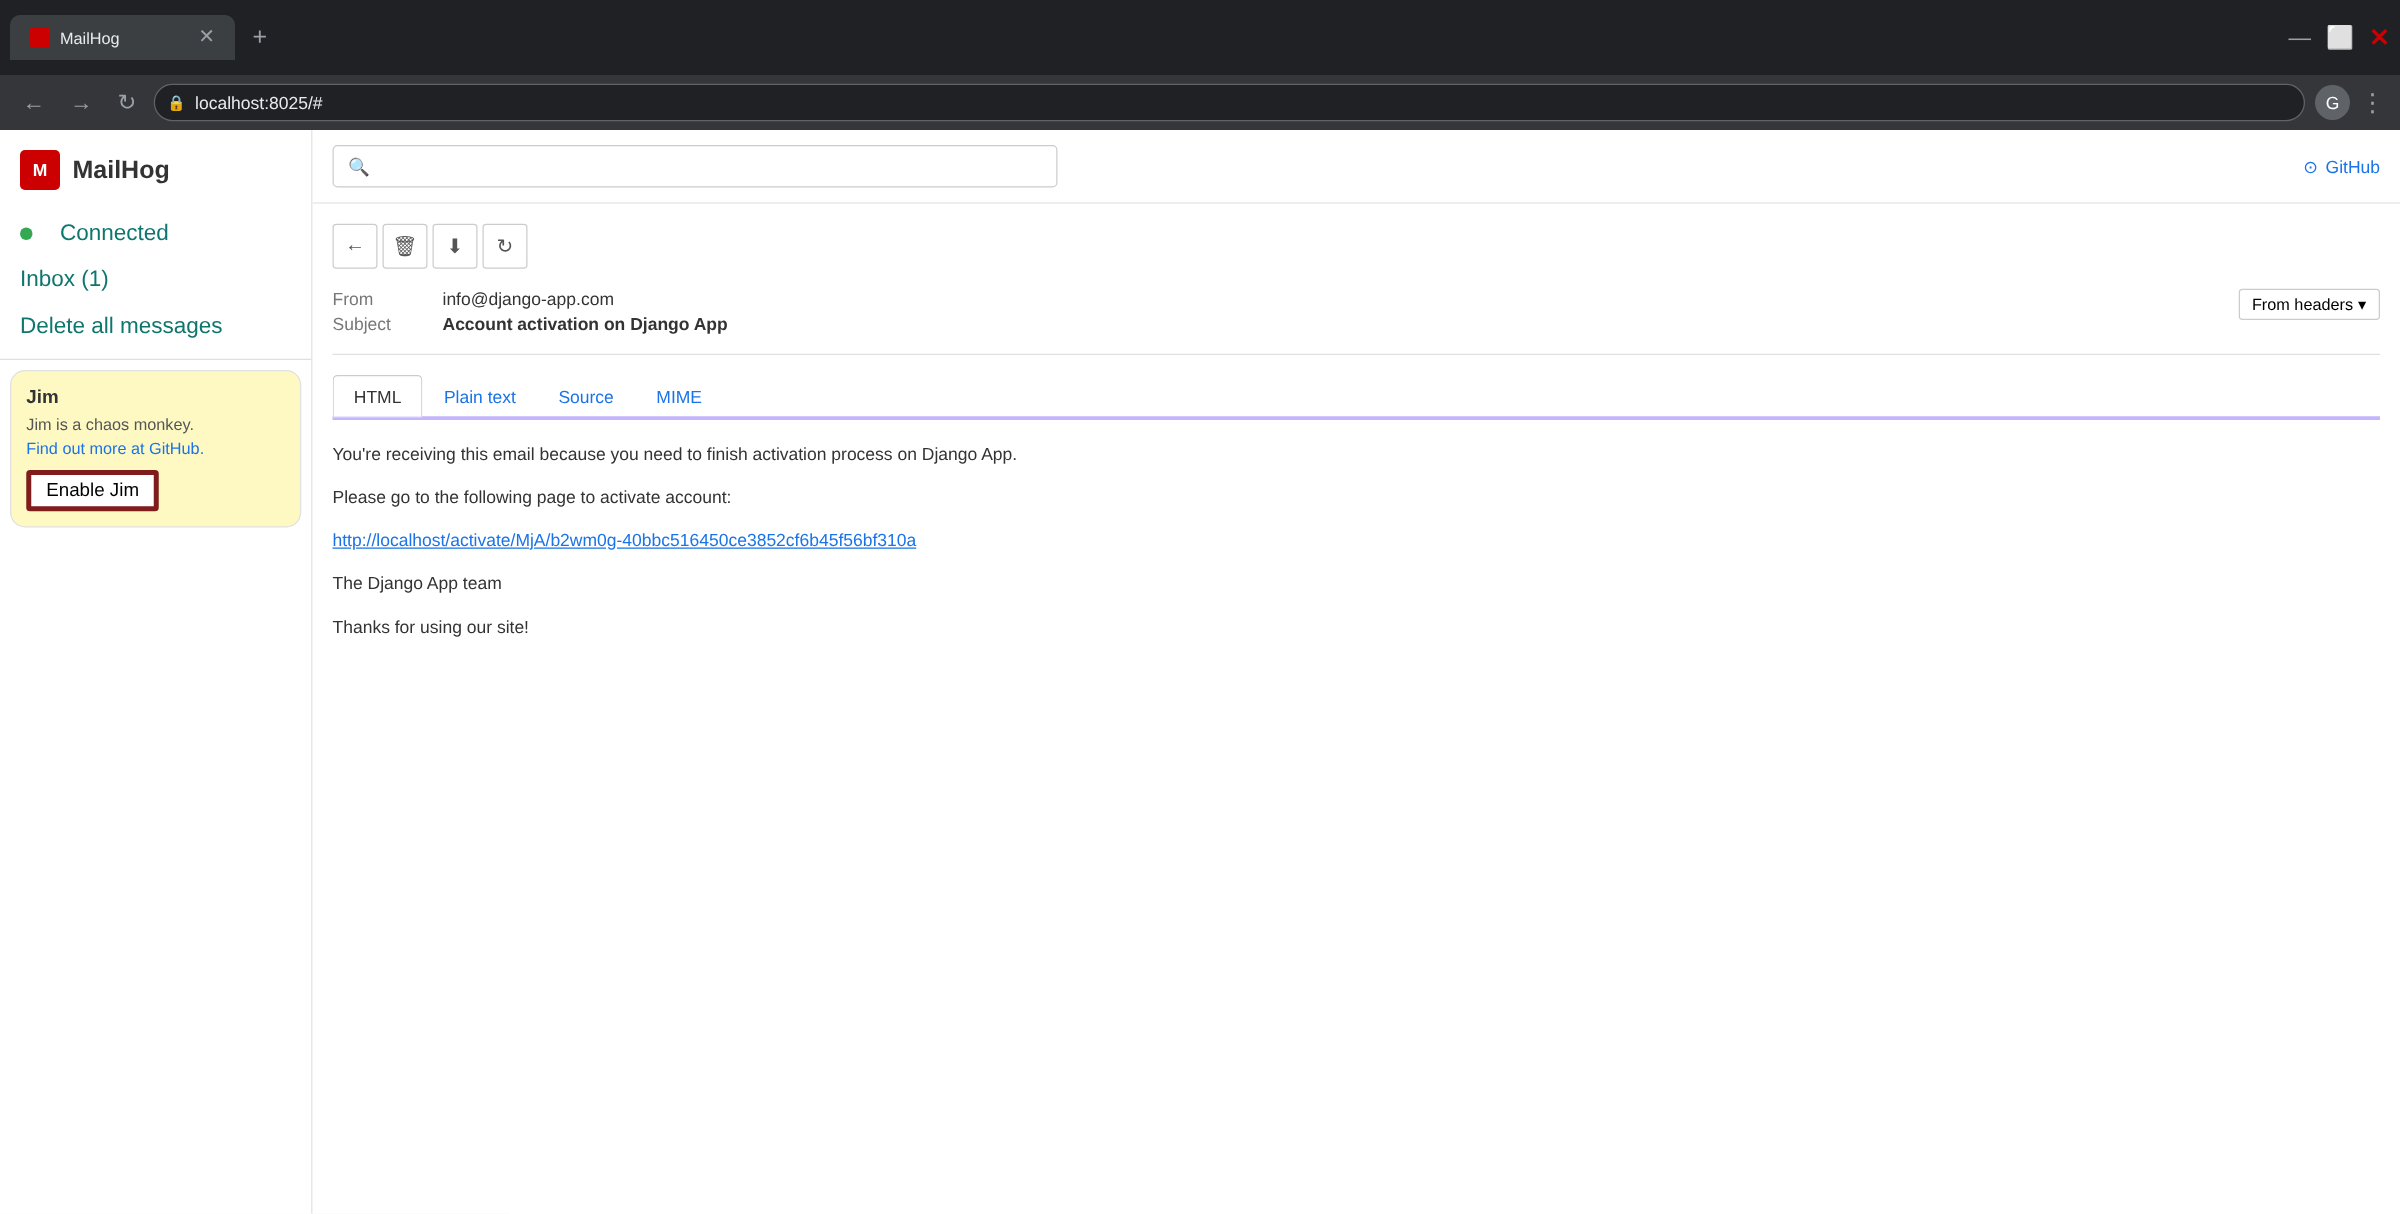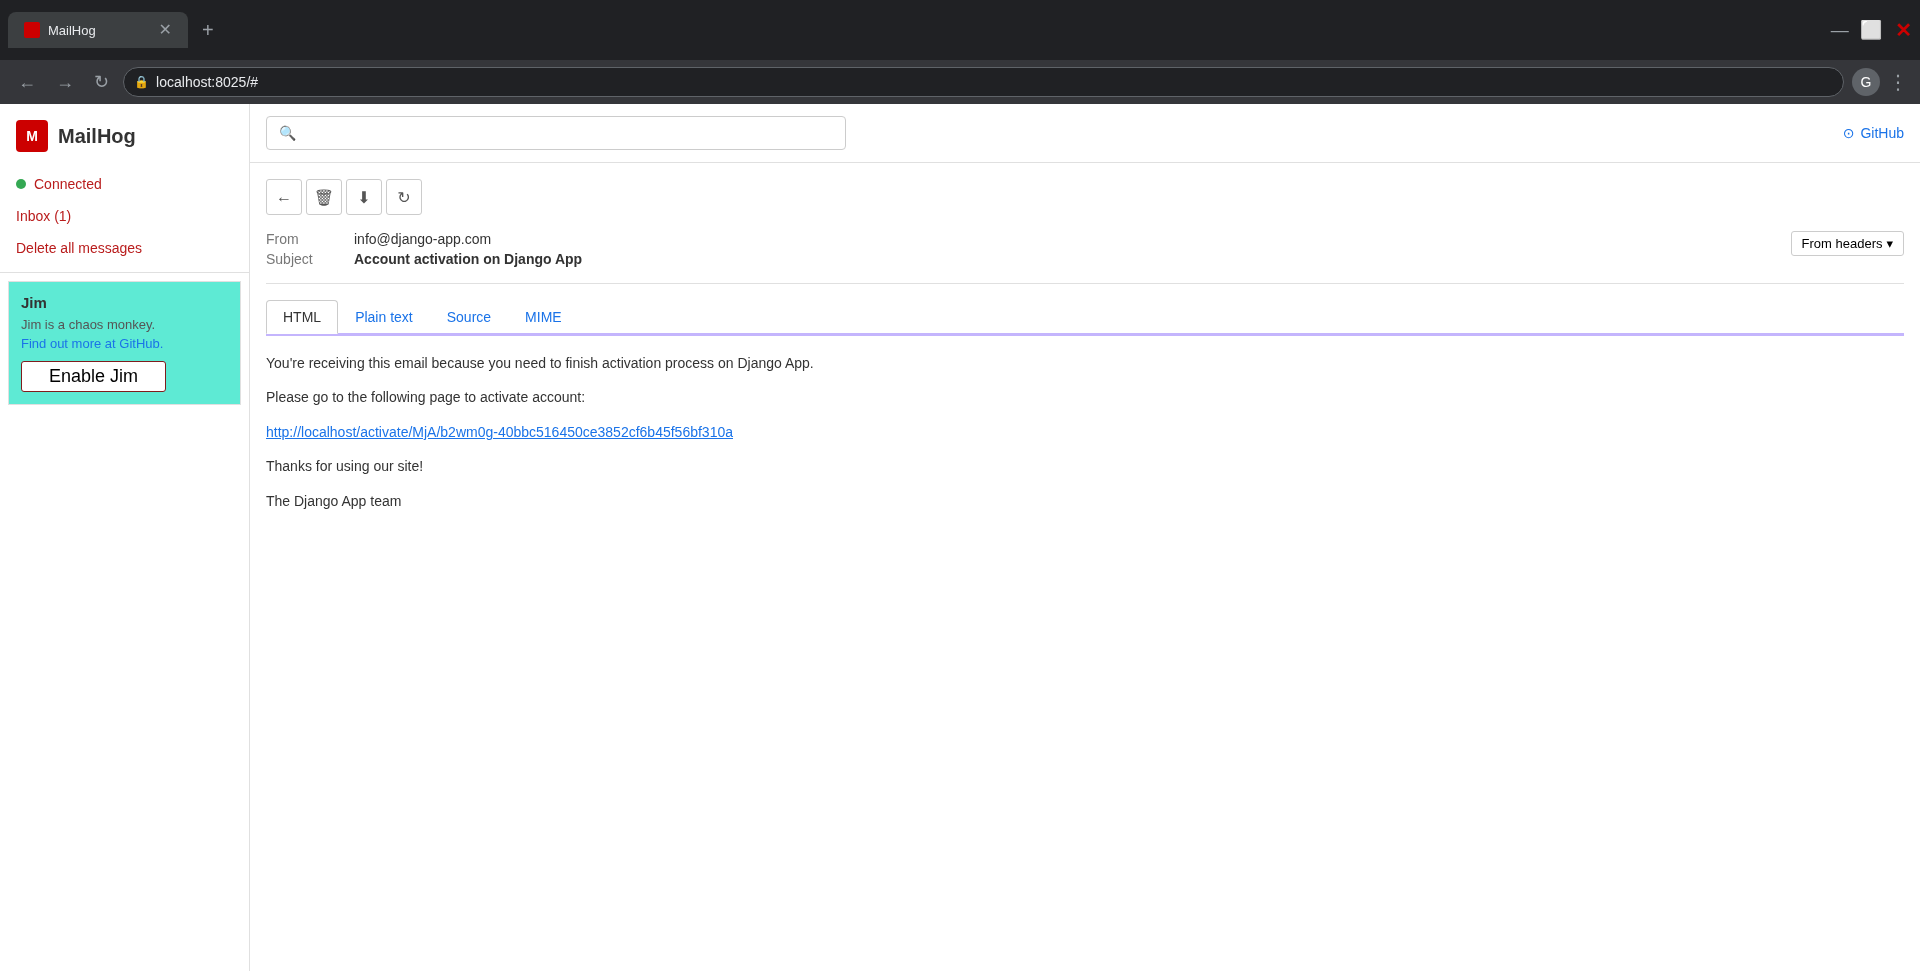--- a/index.html
+++ b/index.html
@@ -150,51 +150,51 @@
     }
     .logo-icon {
       width: 32px; height: 32px;
       background: #cc0000;
       border-radius: 4px;
       display: flex; align-items: center; justify-content: center;
       color: white; font-size: 14px;
     }
     .sidebar-item {
       padding: 8px 16px;
-      color: #b91c1c;
-      cursor: pointer;
-      display: flex;
-      align-items: center;
-      gap: 8px;
-      font-size: 14px;
+      color: #0f766e;
+      cursor: pointer;
+      display: flex;
+      align-items: center;
+      gap: 22px;
+      font-size: 18px;
     }
     .connected-dot {
       width: 10px; height: 10px;
       border-radius: 50%;
       background: #34a853;
       flex-shrink: 0;
     }
     .sidebar-divider { border: none; border-top: 1px solid #e0e0e0; margin: 8px 0; }
 
     
     .jim-section {
       margin: 8px;
-      background: #5eead4;
+      background: #fef9c3;
       border: 1px solid #e0e0e0;
-      border-radius: 0;
+      border-radius: 12px;
       padding: 12px;
     }
     .jim-title { font-size: 15px; font-weight: bold; color: #333; margin-bottom: 6px; }
     .jim-desc { font-size: 13px; color: #555; margin-bottom: 4px; }
     .jim-link { font-size: 13px; color: #1a73e8; text-decoration: none; cursor: pointer; margin-bottom: 10px; display: block; }
     .jim-btn {
-      border: 1px solid #7f1d1d;
-      background: #fff;
-      padding: 4px 27px;
-      font-size: 18px;
+      border: 4px solid #7f1d1d;
+      background: #fff;
+      padding: 4px 12px;
+      font-size: 15px;
       cursor: pointer;
       border-radius: 3px;
     }
 
     
     .main-content {
       flex: 1;
       display: flex;
       flex-direction: column;
       overflow: hidden;
@@ -459,19 +459,19 @@
           <span>MIME</span>
         </div>
       </div>
 
       <div class="email-body">
         <p>You're receiving this email because you need to finish activation process on Django App.</p>
         <p>Please go to the following page to activate account:</p>
         <p>
           <a class="email-link">http://localhost/activate/MjA/b2wm0g-40bbc516450ce3852cf6b45f56bf310a</a>
         </p>
+        <p>The Django App team</p>
         <p>Thanks for using our site!</p>
-        <p>The Django App team</p>
       </div>
 
     </div>
   </div>
 </div>
 
 </body></html>

